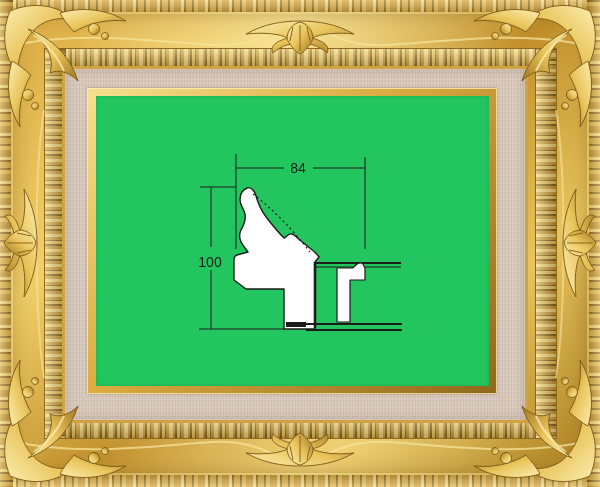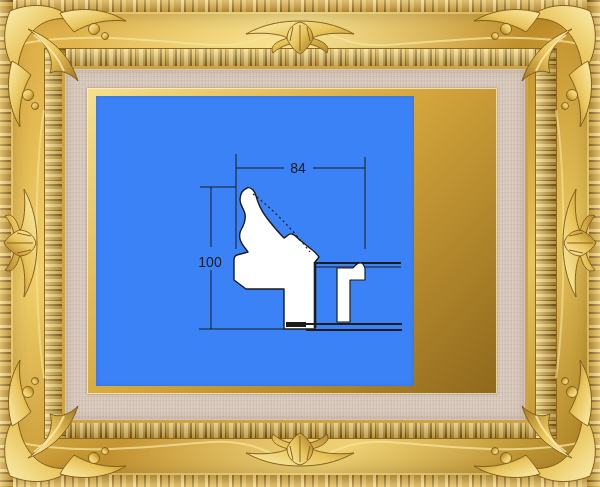--- a/index.html
+++ b/index.html
@@ -70,22 +70,22 @@
     box-shadow:0 0 0 3px #cfa242,inset 0 0 10px rgba(120,95,70,.35),inset 0 0 0 1px #e6dace;
   }
   
   .fillet{
     position:absolute;z-index:4;left:87px;top:88px;width:410px;height:306px;
     background:linear-gradient(135deg,#f6e08e,#d8a93e 45%,#8f681c);
     box-shadow:inset 0 0 0 1px rgba(255,242,195,.75),0 0 2px rgba(90,60,10,.5);
   }
   
   .canvas{
-    position:absolute;z-index:6;left:96px;top:96px;width:318px;height:290px;
-    background:#3b82f6;box-shadow:inset 0 0 4px rgba(0,0,0,.12);
+    position:absolute;z-index:6;left:96px;top:96px;width:393px;height:290px;
+    background:#22c55e;box-shadow:inset 0 0 4px rgba(0,0,0,.12);
   }
   .diagram{position:absolute;left:0;top:0;width:393px;height:290px;}
   .diagram text{fill:#1c1c1c;font-family:"Liberation Sans",sans-serif;font-size:14px;}
   
   .ornaments{position:absolute;z-index:5;left:0;top:0;width:600px;height:487px;pointer-events:none;}
 </style>
 </head>
 <body>
 
 <div class="stage">

